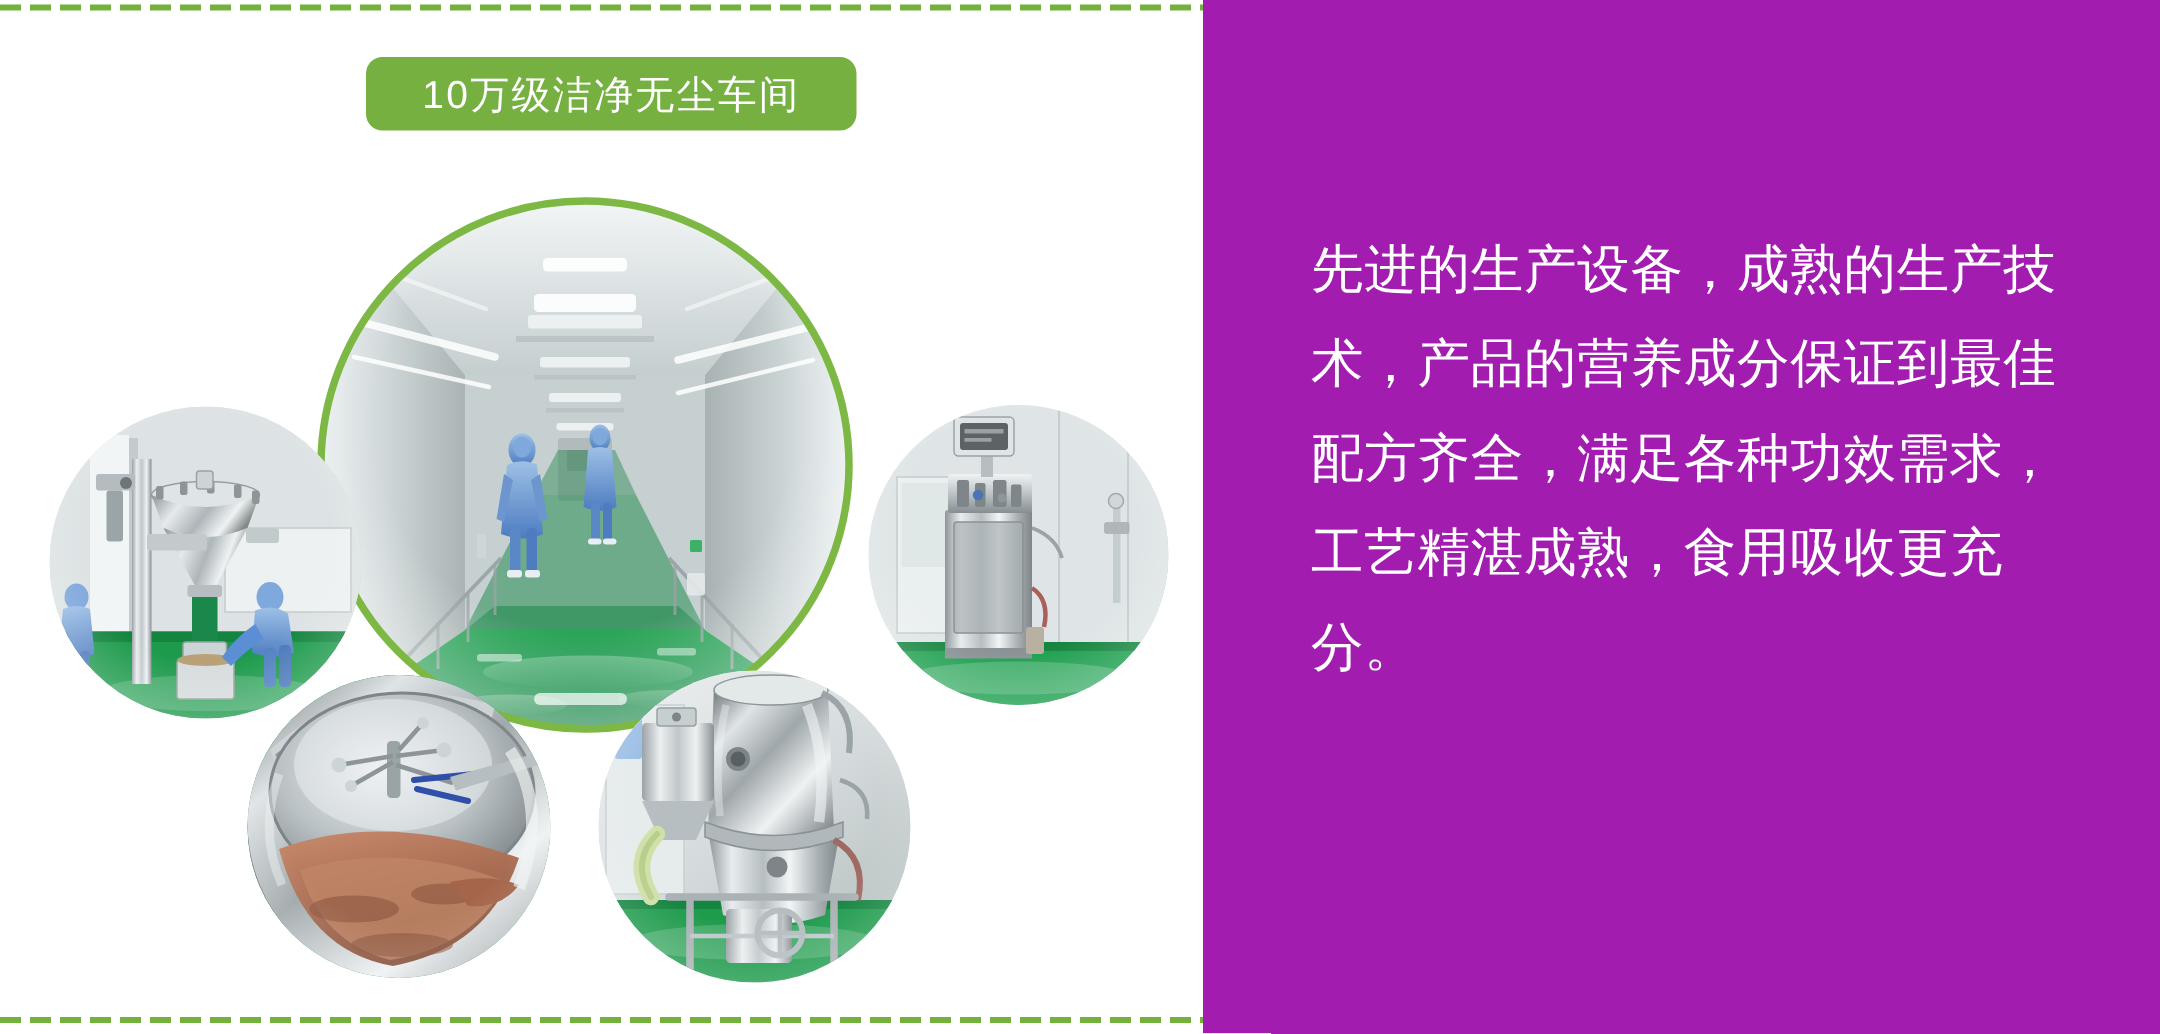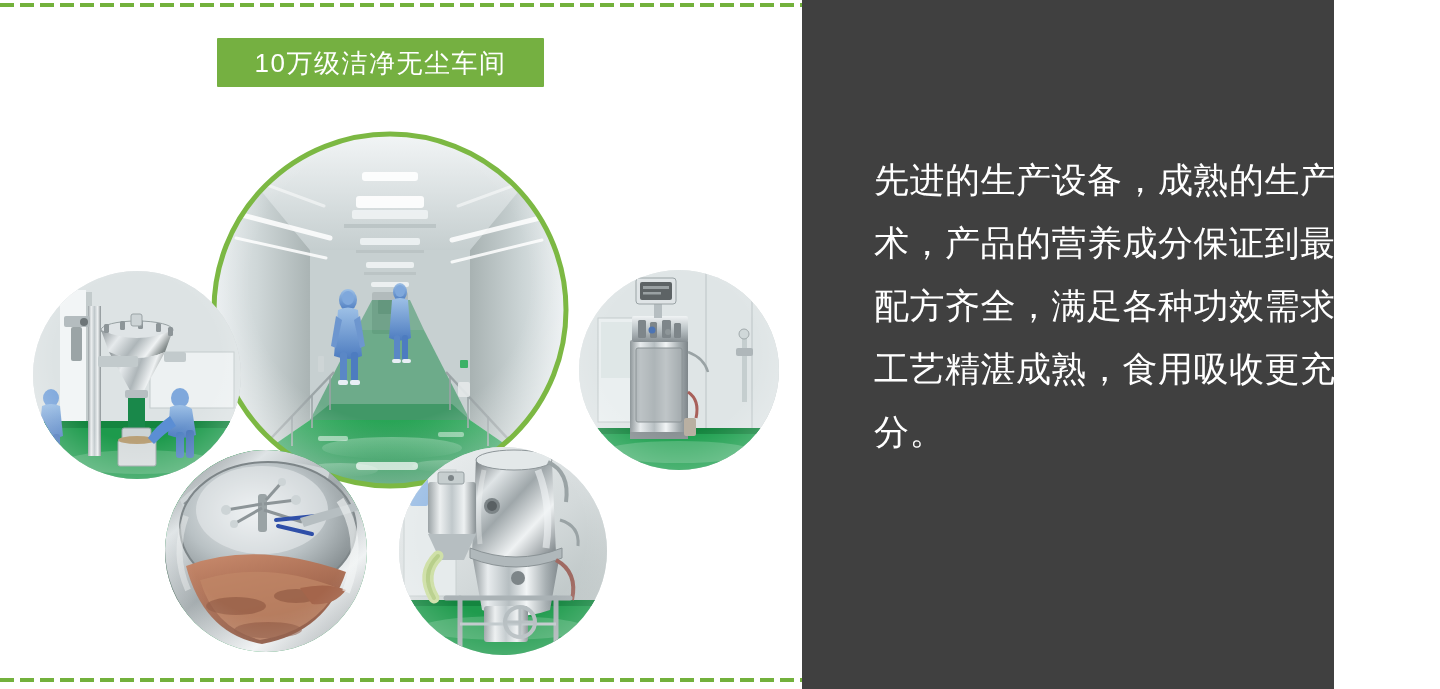--- a/index.html
+++ b/index.html
@@ -28,46 +28,46 @@
         rgba(255,255,255,0) 14px, rgba(255,255,255,0) 20px);
   }
   #dash-top    { top: 3px; }
   #dash-bottom { top: 678px; }
 
   
   #green-panel {
     position: absolute;
     left: 802px;
     top: 0;
-    width: 532px;
+    width: 638px;
     height: 689px;
-    background: #404040;
+    background: #a21caf;
   }
   #panel-copy {
     position: absolute;
     left: 72px;
     top: 148px;
     width: 520px;
     color: #ffffff;
     font-size: 35px;
     line-height: 63px;
     letter-spacing: 0.5px;
     font-weight: 400;
     text-align: left;
     white-space: pre-wrap;
   }
 
   
   #badge {
     position: absolute;
-    left: 217px;
+    left: 244px;
     top: 38px;
     width: 327px;
     height: 49px;
-    border-radius: 1px;
+    border-radius: 11px;
     background: #75b041;
     box-sizing: border-box;
     display: flex;
     align-items: center;
     justify-content: center;
   }
   #badge-label {
     color: #ffffff;
     font-size: 26px;
     letter-spacing: 1.5px;

